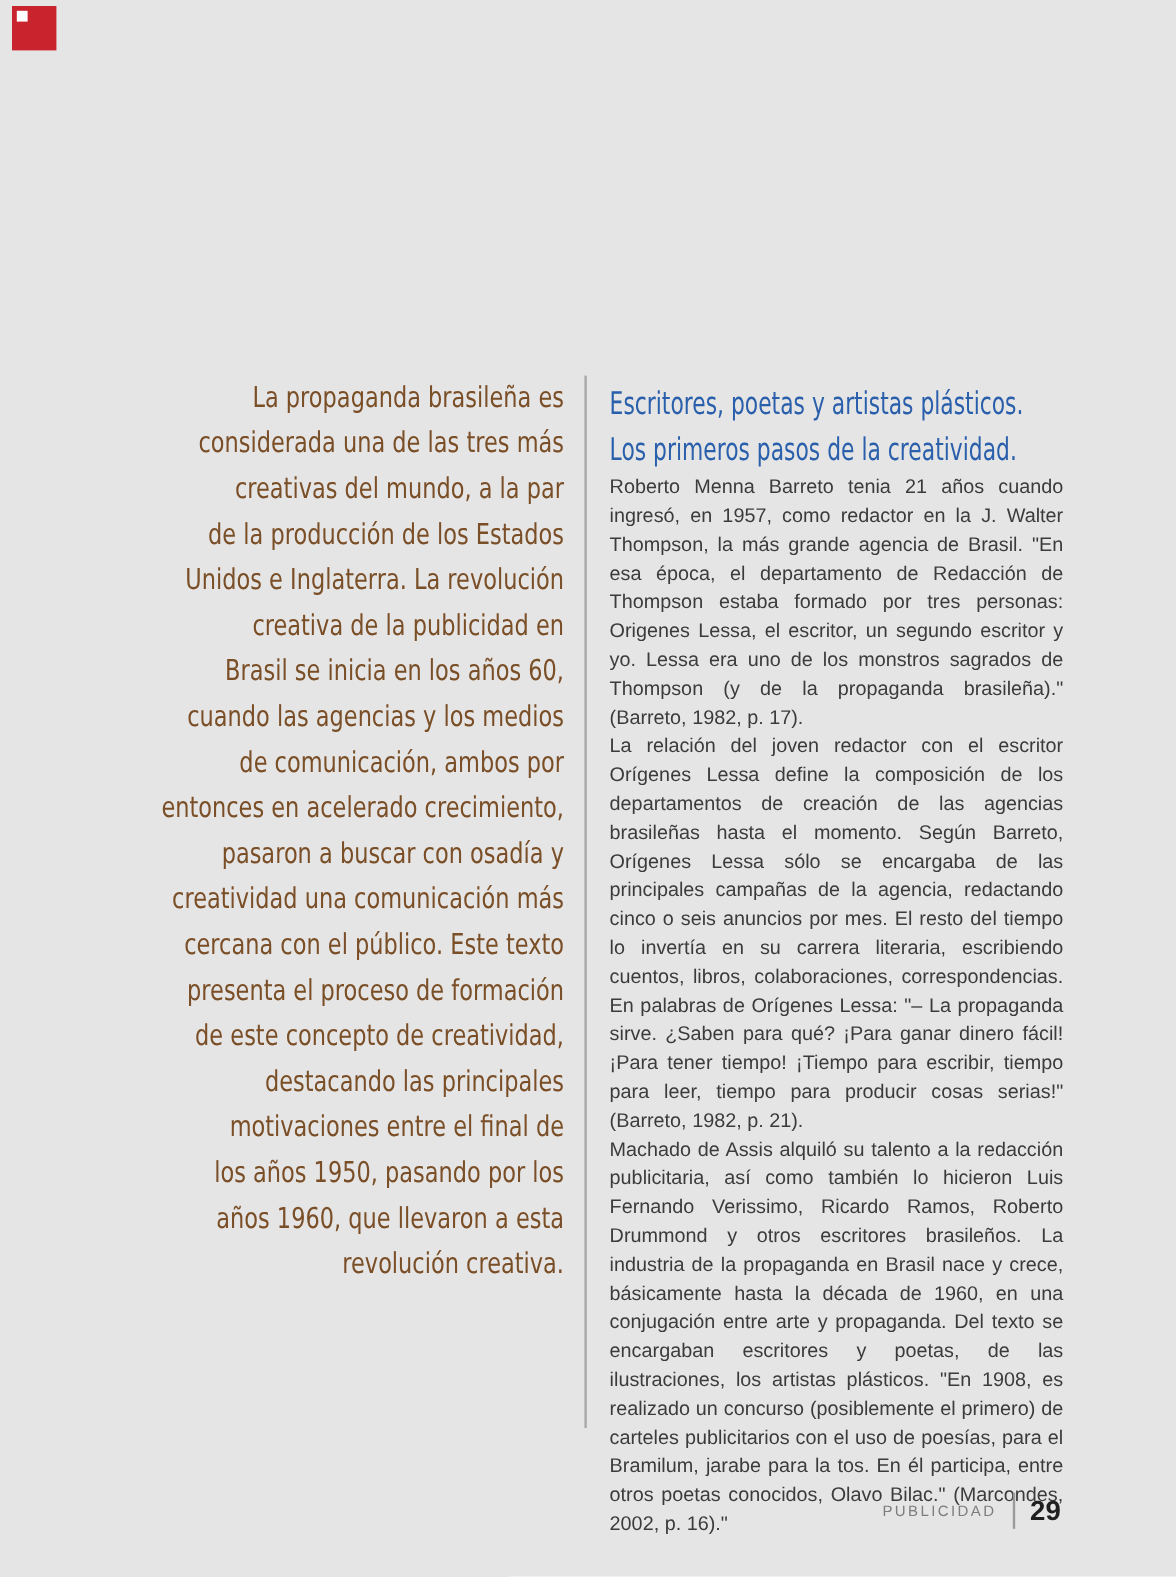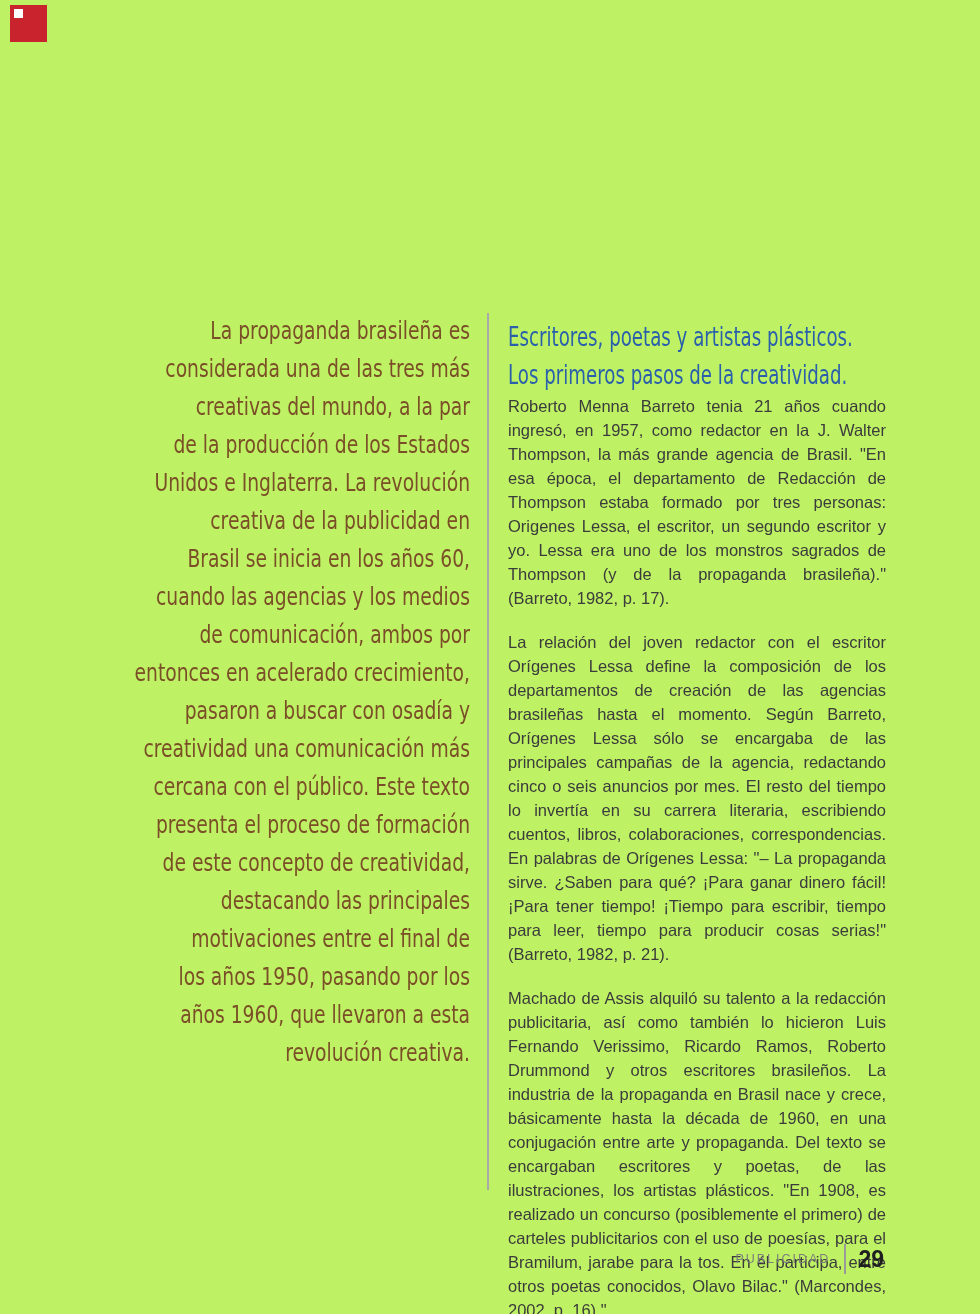--- a/index.html
+++ b/index.html
@@ -12,21 +12,21 @@
   }
   *{margin:0;padding:0;box-sizing:border-box;}
   html,body{background:#ffffff;}
   body{
     width:980px;height:1314px;
     position:relative;
     overflow:hidden;
     font-family:"Liberation Sans",sans-serif;
   }
   .page{
-    position:absolute;inset:0;background:#bef264;
+    position:absolute;inset:0;background:#e5e5e5;
   }
   
   .corner-mark{
     position:absolute;left:10px;top:5px;width:37px;height:37px;
     background:var(--accent-red);
   }
   .corner-notch{
     position:absolute;left:4px;top:4px;width:9px;height:9px;
     background:#ffffff;display:block;
   }
@@ -54,21 +54,20 @@
     color:var(--heading-blue);
     font-family:"DejaVu Sans",sans-serif;
     font-weight:normal;
     font-size:26px;line-height:38px;
     white-space:pre-line;
     width:560px;
     transform:scaleX(0.70);
     transform-origin:top left;
   }
   .article p{
-    margin-top:20px;
     width:378px;
     color:var(--body-text);
     font-family:"Liberation Sans",sans-serif;
     font-size:16.5px;line-height:24px;
     text-align:justify;
   }
   .article p.first{margin-top:0;}
   
   .footer{
     position:absolute;right:96px;top:1242px;height:34px;

